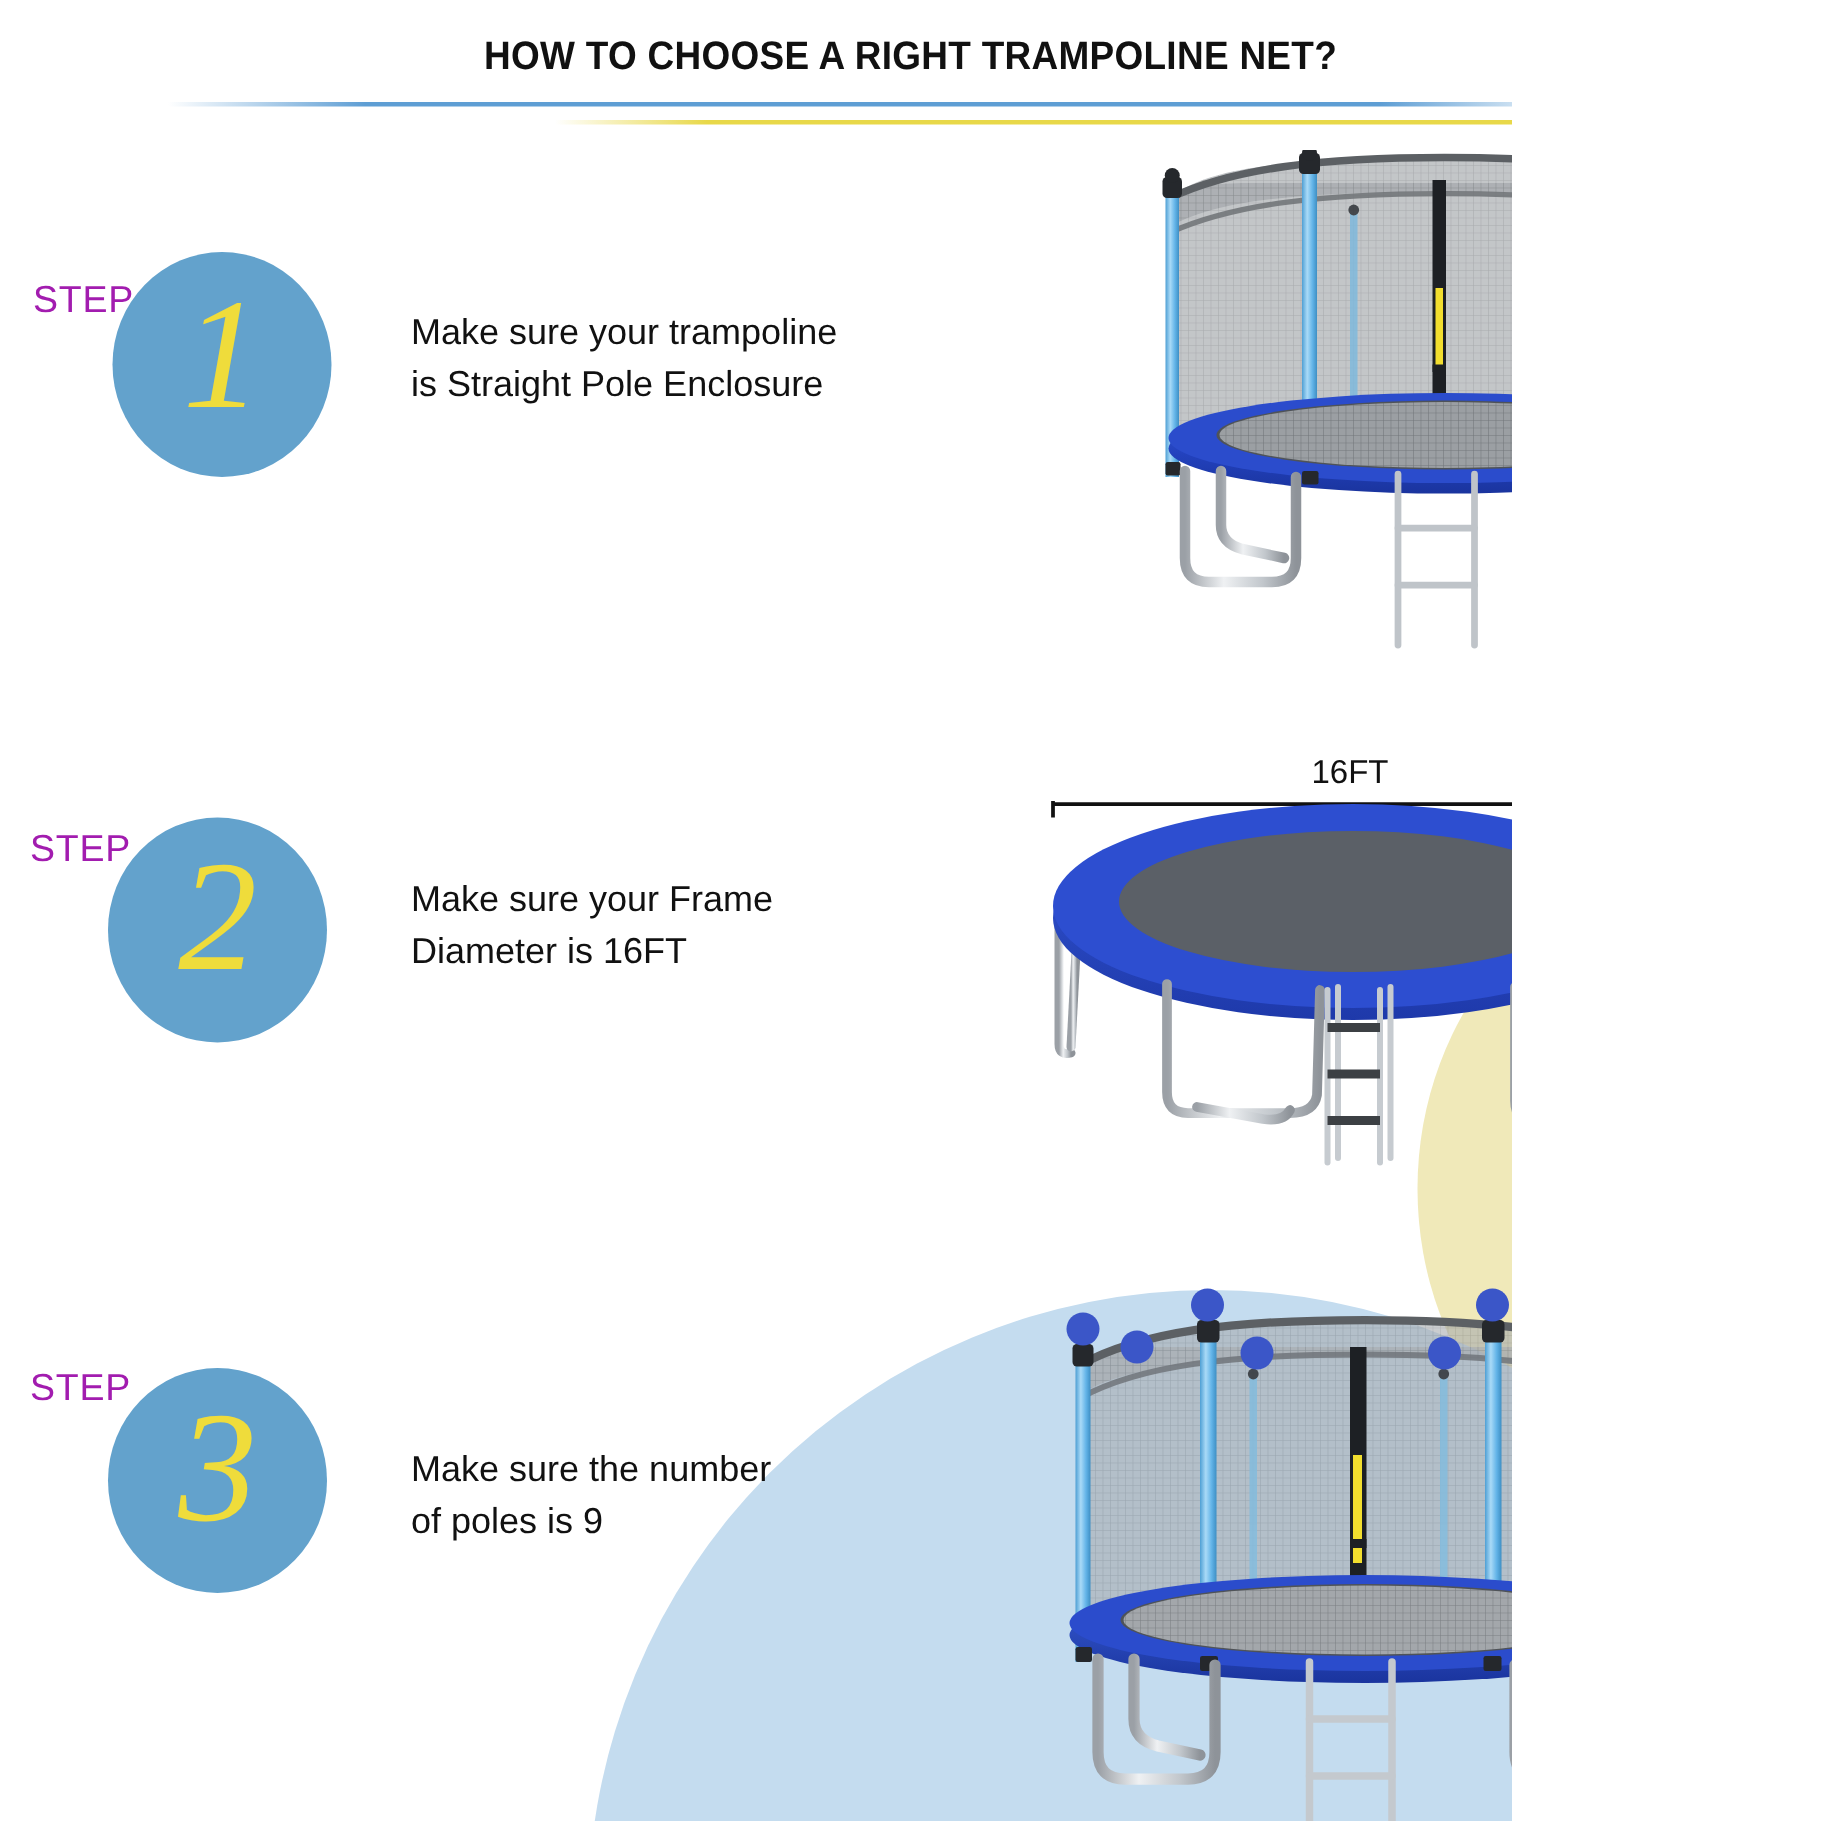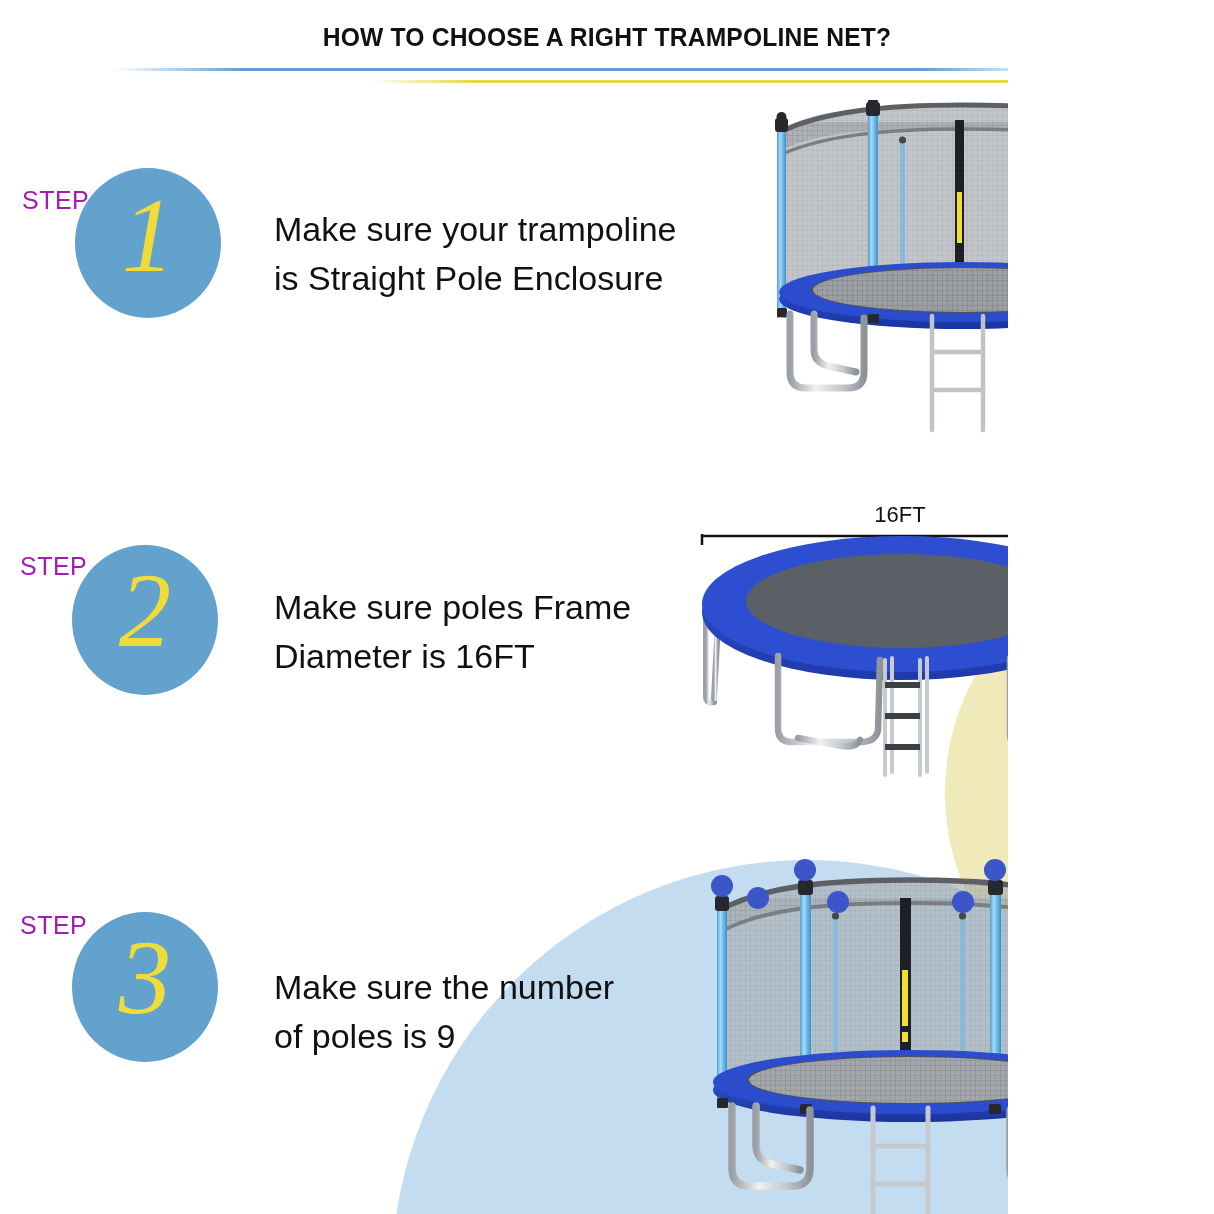--- a/index.html
+++ b/index.html
@@ -35,21 +35,21 @@
     position:absolute;font-size:25px;color:#a21caf;letter-spacing:.5px;
     font-family:"Liberation Sans",sans-serif;
   }
   .step-num{
     position:absolute;width:146px;text-align:center;
     font-family:"Liberation Serif",serif;
     font-size:105px;font-style:italic;font-weight:400;
     color:#EFDC3B;line-height:1;
   }
   .step-text{
-    position:absolute;font-size:34px;color:#111;line-height:1.45;
+    position:absolute;font-size:24px;color:#111;line-height:1.45;
     font-family:"Liberation Sans",sans-serif;white-space:pre-line;
   }
 
   #step1-circle{left:75px;top:168px;}
   #step1-word{left:22px;top:186px;}
   #step1-num{left:75px;top:183px;}
   #step1-text{left:274px;top:205px;}
 
   #step2-circle{left:72px;top:545px;}
   #step2-word{left:20px;top:552px;}
@@ -174,21 +174,21 @@
       <path d="M180 216 L180 330"></path>
       <path d="M231 216 L231 330"></path>
       <path d="M180 252 L231 252"></path>
       <path d="M180 290 L231 290"></path>
     </g>
   </svg>
 
   <div class="step-circle" id="step2-circle"></div>
   <div class="step-word" id="step2-word">STEP</div>
   <div class="step-num" id="step2-num">2</div>
-  <div class="step-text" id="step2-text">Make sure poles Frame
+  <div class="step-text" id="step2-text">Make sure your Frame
 Diameter is 16FT</div>
 
   <svg class="illus" id="illus2" viewBox="0 0 480 300">
     <defs>
       <linearGradient id="leg2" x1="0" y1="0" x2="1" y2="0">
         <stop offset="0" stop-color="#9BA0A6"></stop>
           <stop offset="0.35" stop-color="#EFF1F3"></stop>
         <stop offset="0.7" stop-color="#C2C7CC"></stop>
           <stop offset="1" stop-color="#8E9399"></stop>
       </linearGradient>

